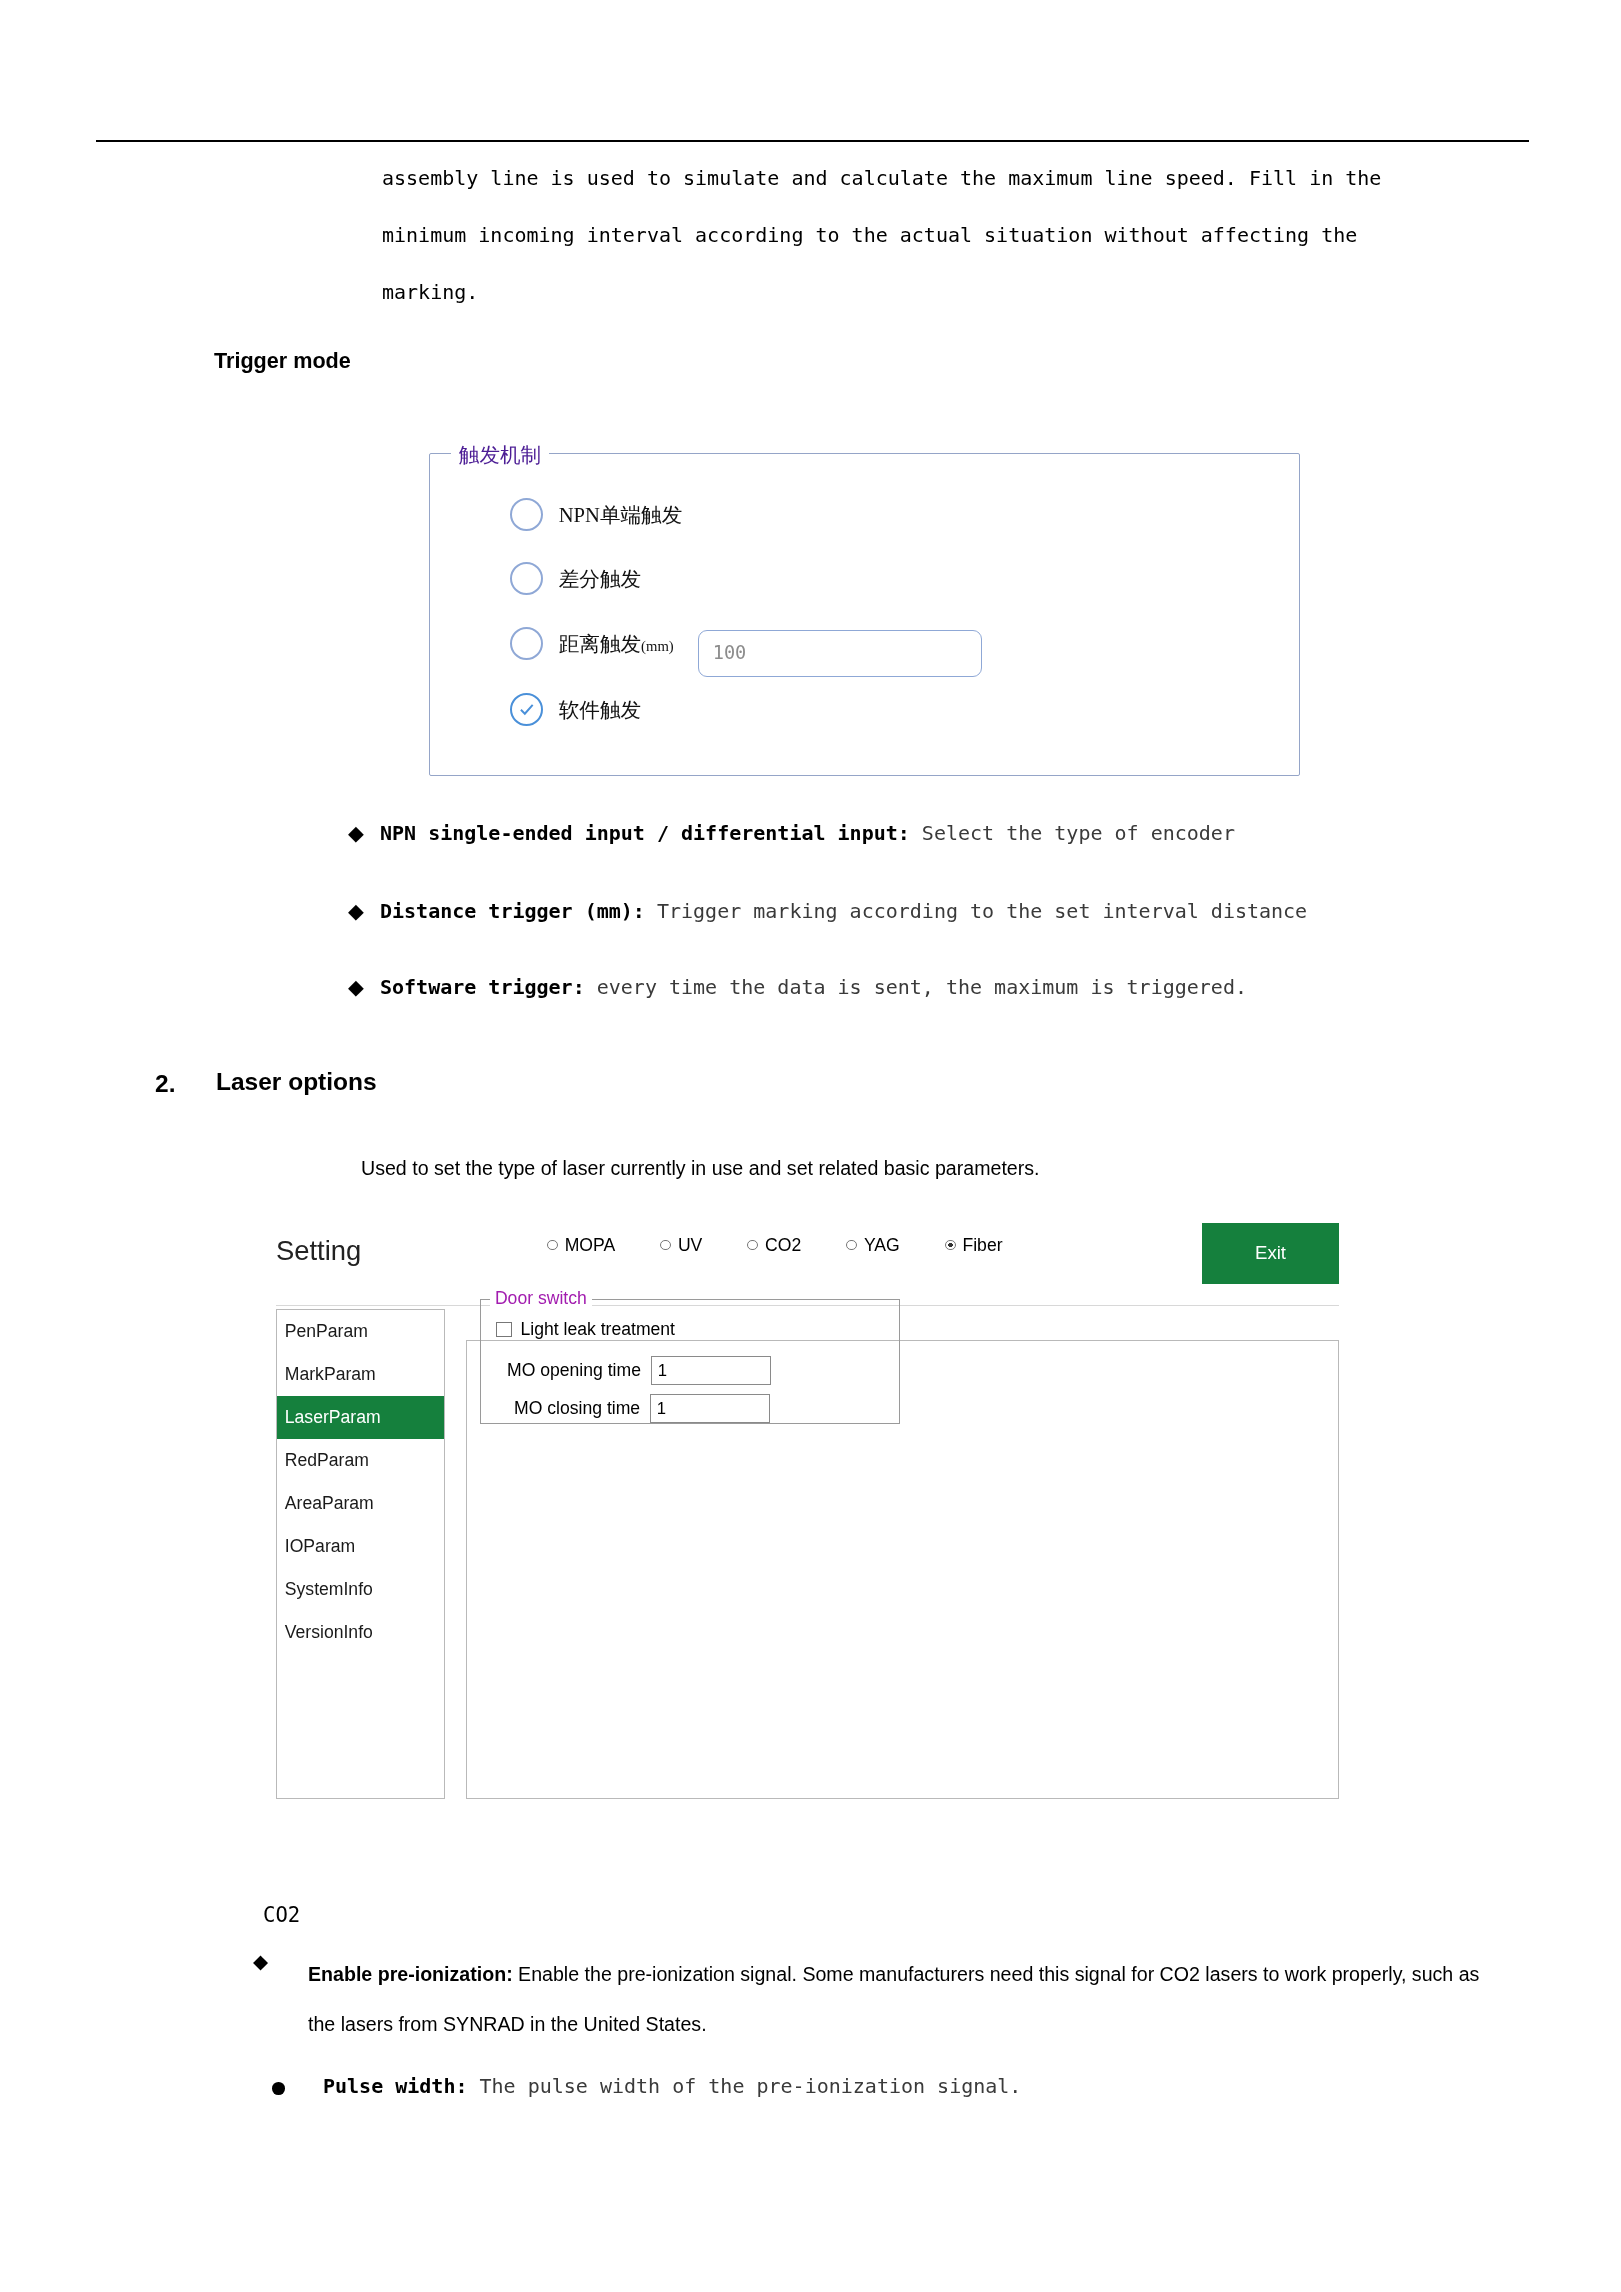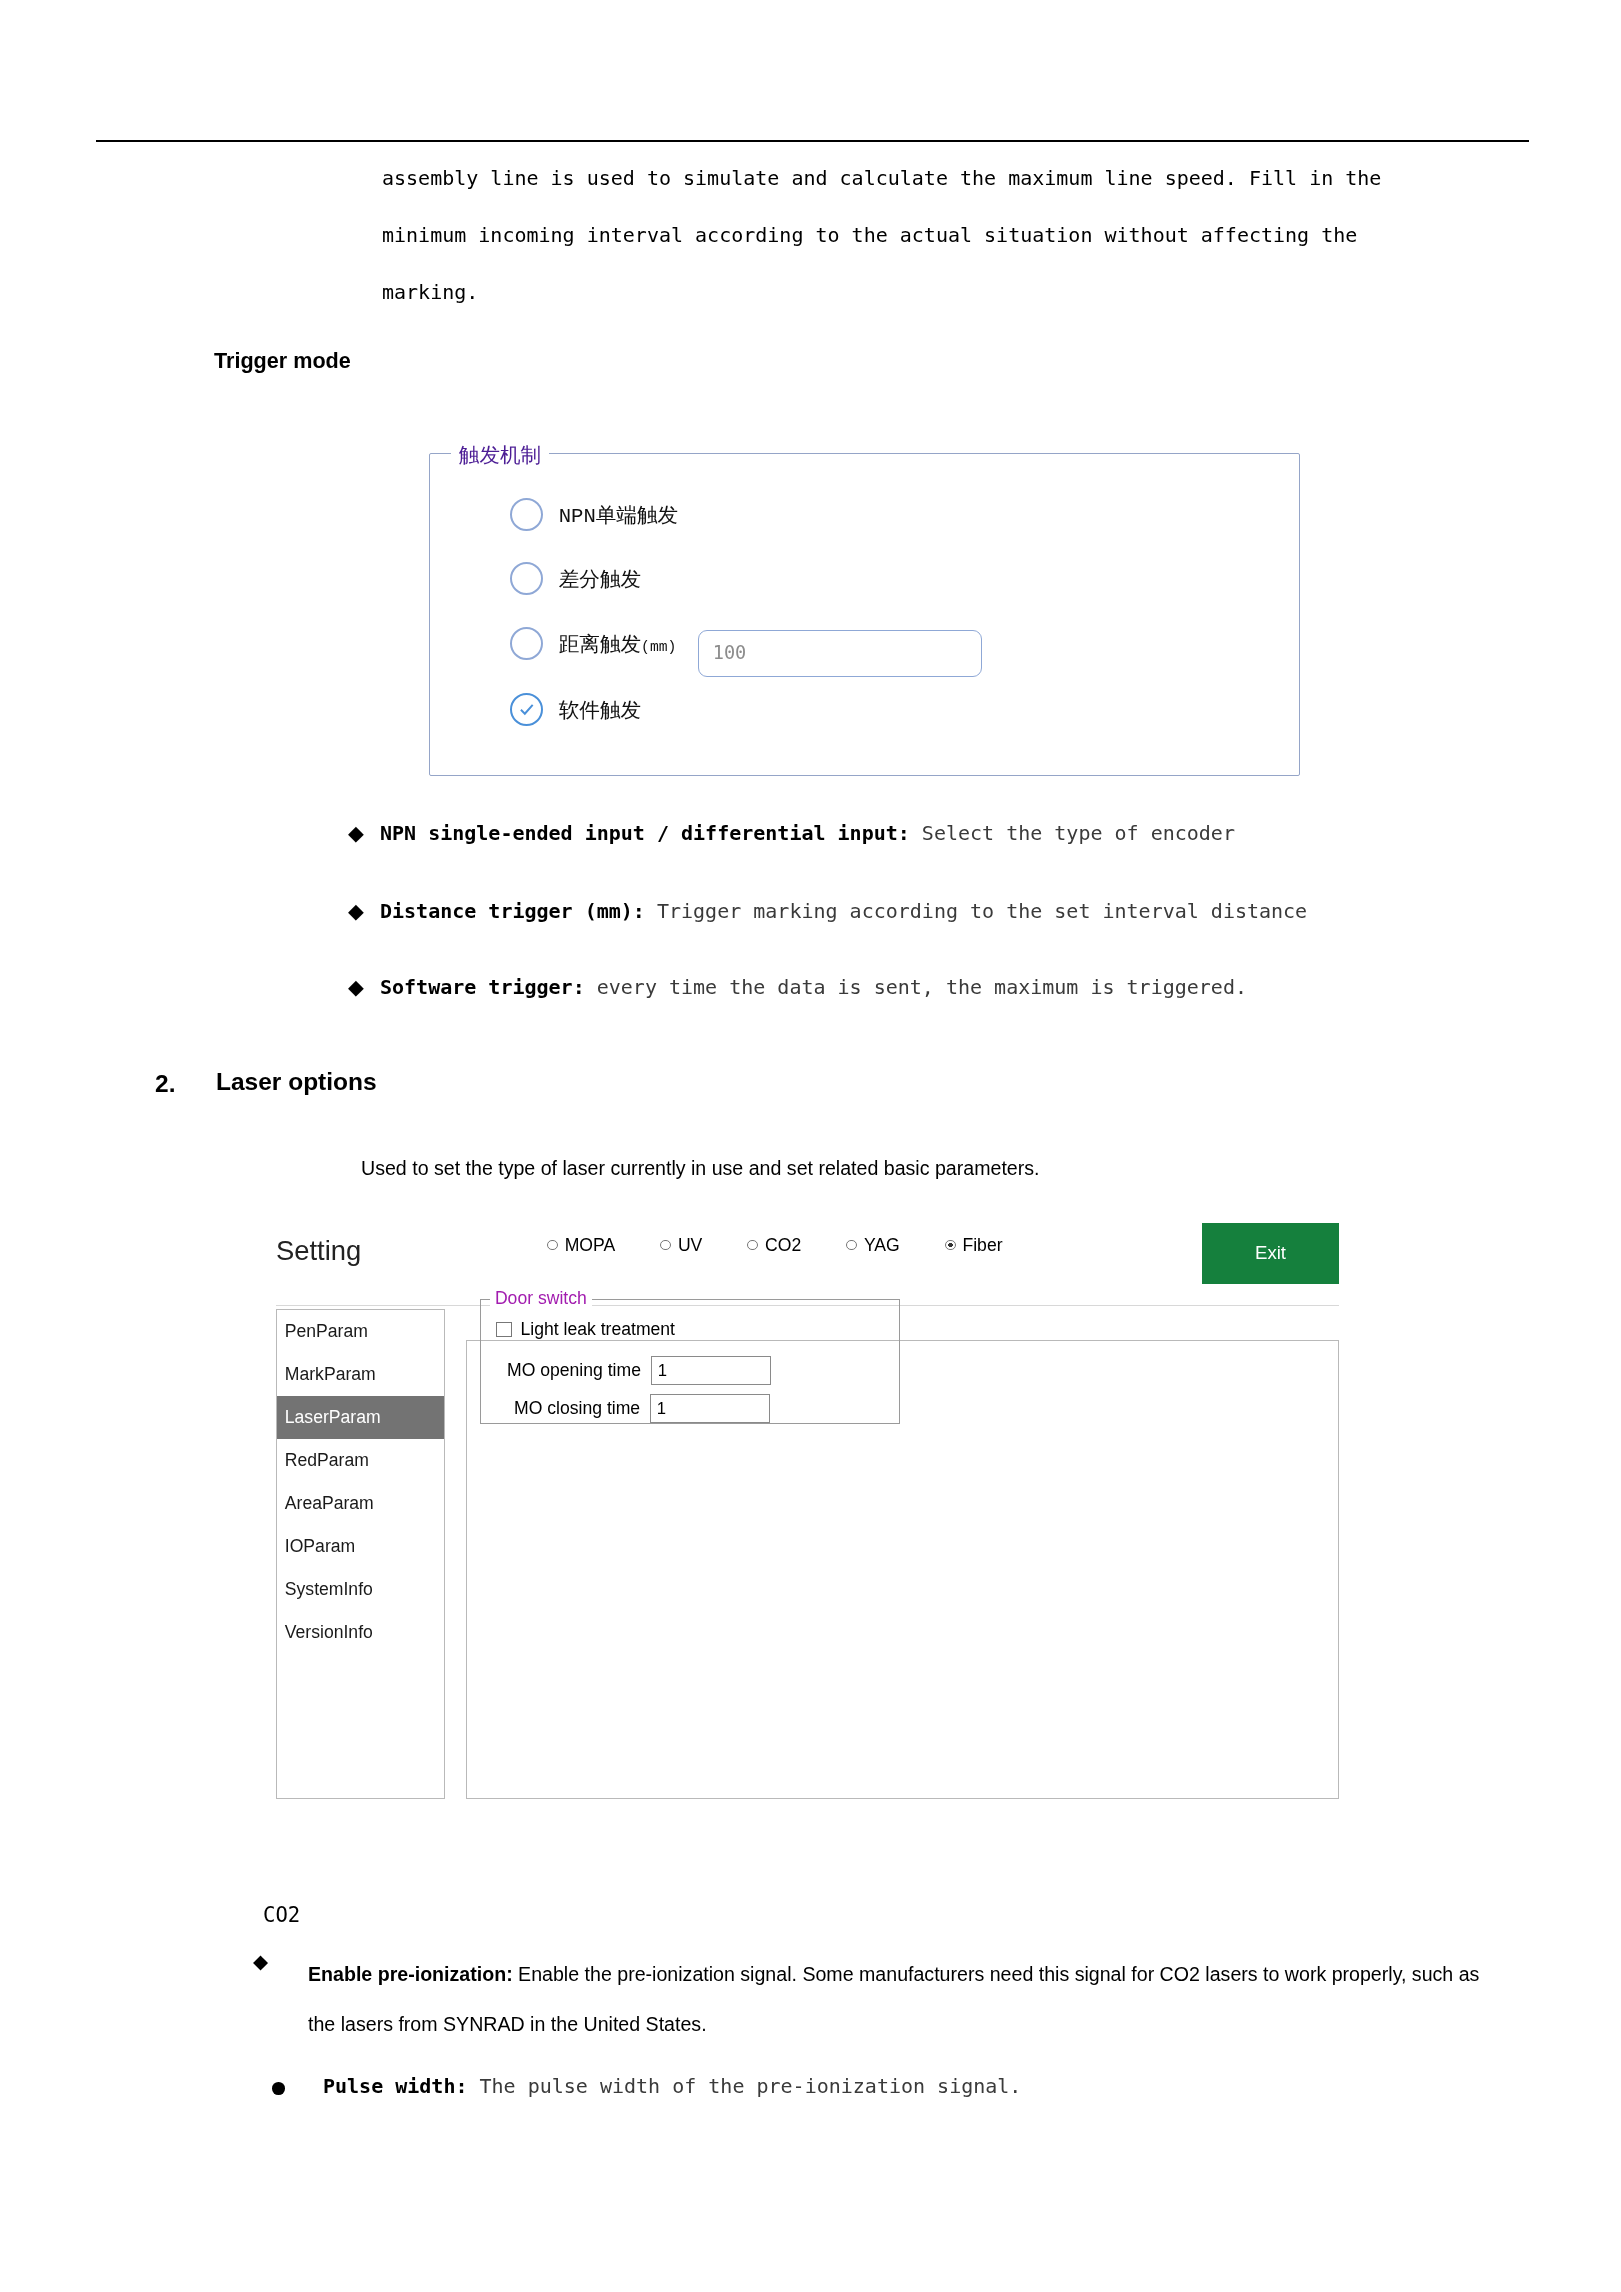--- a/index.html
+++ b/index.html
@@ -92,21 +92,21 @@
     align-items: center;
     justify-content: center;
     flex: none;
   }
   .radio-circle.checked {
     border-color: #4a90d9;
   }
   .radio-circle.checked svg { display: block; }
   .radio-label {
     margin-left: 15.7px;
-    font-family: Liberation Mono, monospace;
+    font-family: Liberation Serif, serif;
     font-size: 20.6px;
     color: #111111;
     white-space: nowrap;
   }
   .radio-label .unit {
     font-size: 14.7px;
   }
   .dist-input {
     position: absolute;
     left: 698px;
@@ -218,21 +218,21 @@
   .nav-item {
     height: 43px;
     line-height: 43px;
     padding-left: 7.8px;
     font-size: 17.6px;
     color: #1a1a1a;
     white-space: nowrap;
     cursor: pointer;
   }
   .nav-item.selected {
-    background: #737373;
+    background: #15803d;
     color: #ffffff;
   }
   .content-panel {
     position: absolute;
     left: 190px;
     top: 125px;
     width: 873px;
     height: 459px;
     border: 1px solid #b9b9b9;
     background: #ffffff;

